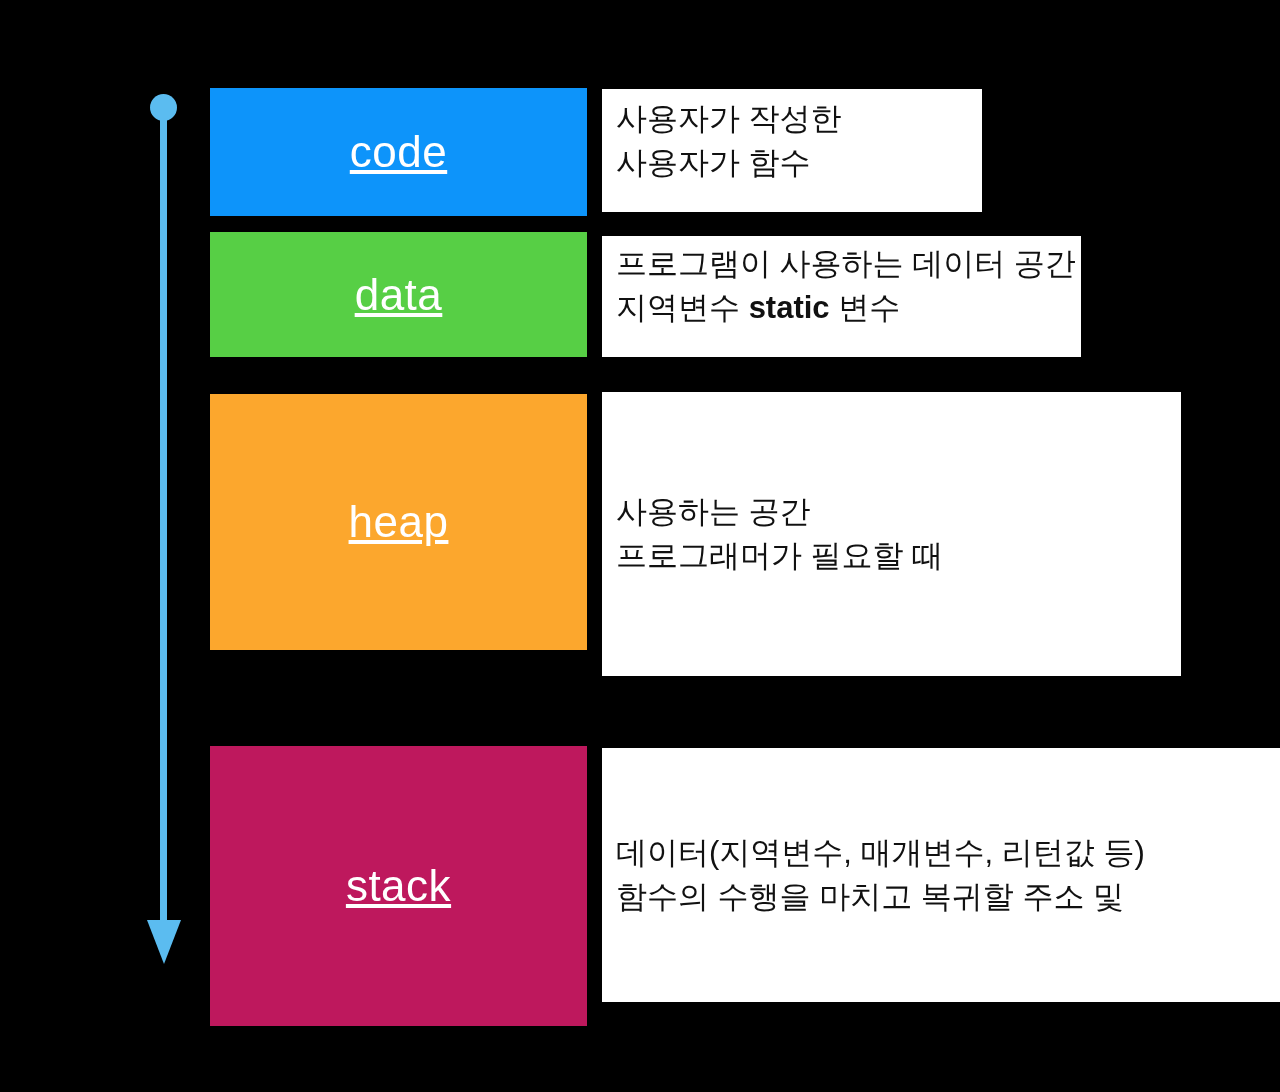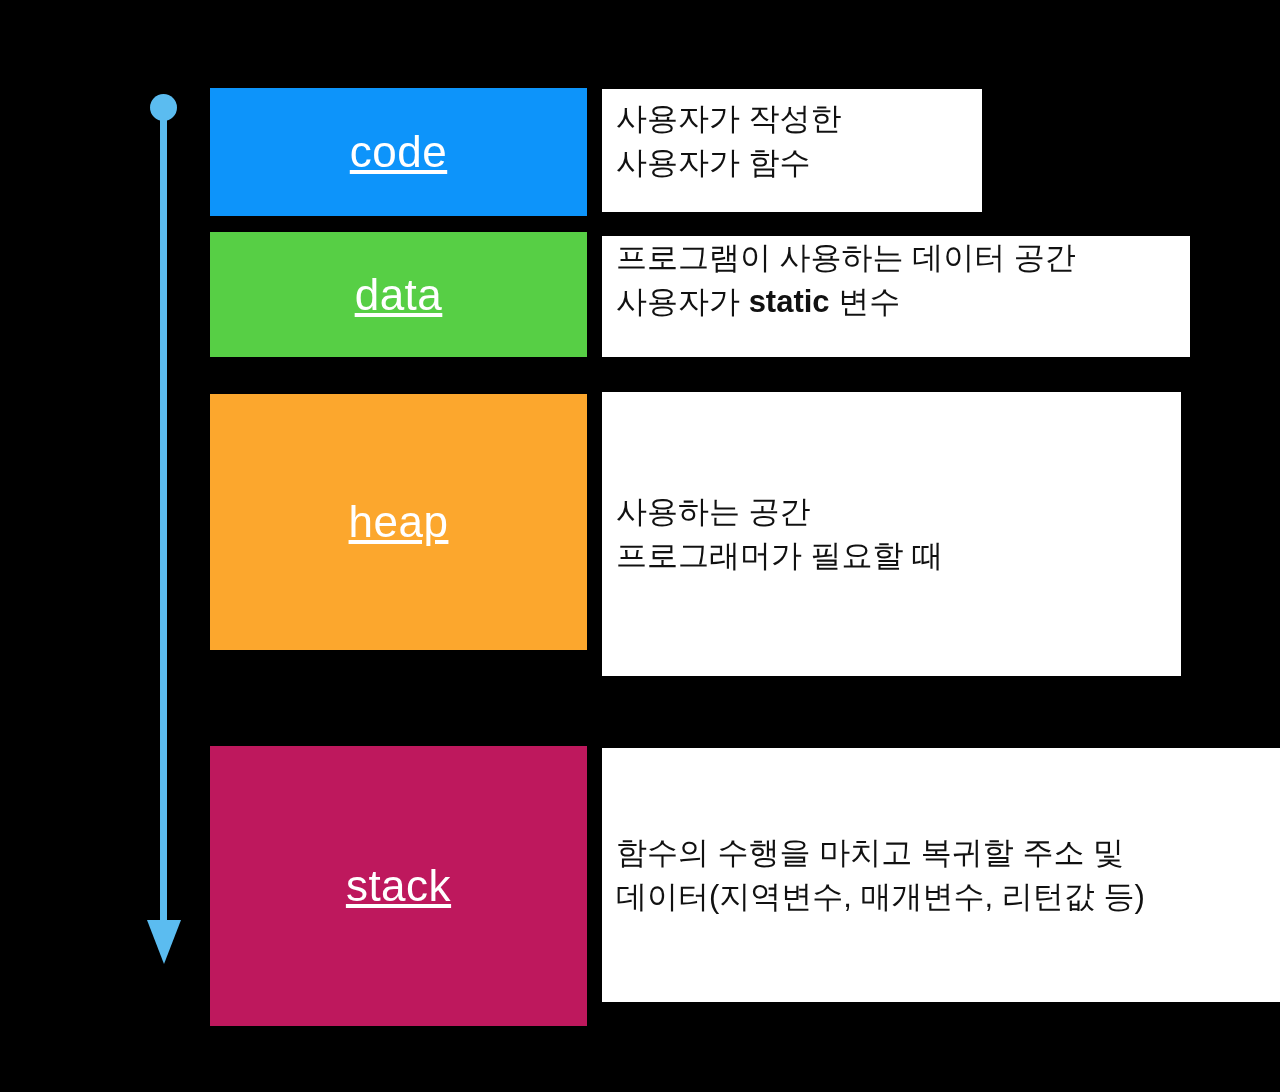--- a/index.html
+++ b/index.html
@@ -89,21 +89,21 @@
   .desc-line {
     font-size: 31px;
     font-weight: 500;
     line-height: 1.42;
     white-space: nowrap;
     color: #111111;
   }
   .desc-line b { font-weight: 800; }
 
   #desc-code  { top: 89px;  width: 380px; height: 123px; justify-content: flex-start; padding-top: 8px; }
-  #desc-data  { top: 236px; width: 588px; height: 121px; justify-content: flex-start; }
+  #desc-data  { top: 236px; width: 479px; height: 121px; justify-content: flex-start; padding-top: 6px; }
   #desc-heap  { top: 392px; width: 579px; height: 284px; }
   #desc-stack { top: 748px; width: 678px; height: 254px; }
 </style>
 </head>
 <body>
 
 <div id="canvas">
 
   <div class="arrow-group">
     <div class="arrow-dot"></div>
@@ -118,33 +118,33 @@
     <div class="desc-line">사용자가 작성한</div>
     <div class="desc-line">사용자가 함수</div>
   </div>
 
   <div class="seg" id="seg-data">
     <span class="seg-label">data</span>
   </div>
   <div class="desc" id="desc-data">
     <div class="desc-line">프로그램이 사용하는 데이터 공간</div>
     <div class="desc-line">
-      <span>사용자가 </span><b>static</b><span> 변수</span>
+      <span>지역변수 </span><b>static</b><span> 변수</span>
     </div>
   </div>
 
   <div class="seg" id="seg-heap">
     <span class="seg-label">heap</span>
   </div>
   <div class="desc" id="desc-heap">
     <div class="desc-line">사용하는 공간</div>
     <div class="desc-line">프로그래머가 필요할 때</div>
   </div>
 
   <div class="seg" id="seg-stack">
     <span class="seg-label">stack</span>
   </div>
   <div class="desc" id="desc-stack">
+    <div class="desc-line">데이터(지역변수, 매개변수, 리턴값 등)</div>
     <div class="desc-line">함수의 수행을 마치고 복귀할 주소 및</div>
-    <div class="desc-line">데이터(지역변수, 매개변수, 리턴값 등)</div>
   </div>
 
 </div>
 
 </body></html>

